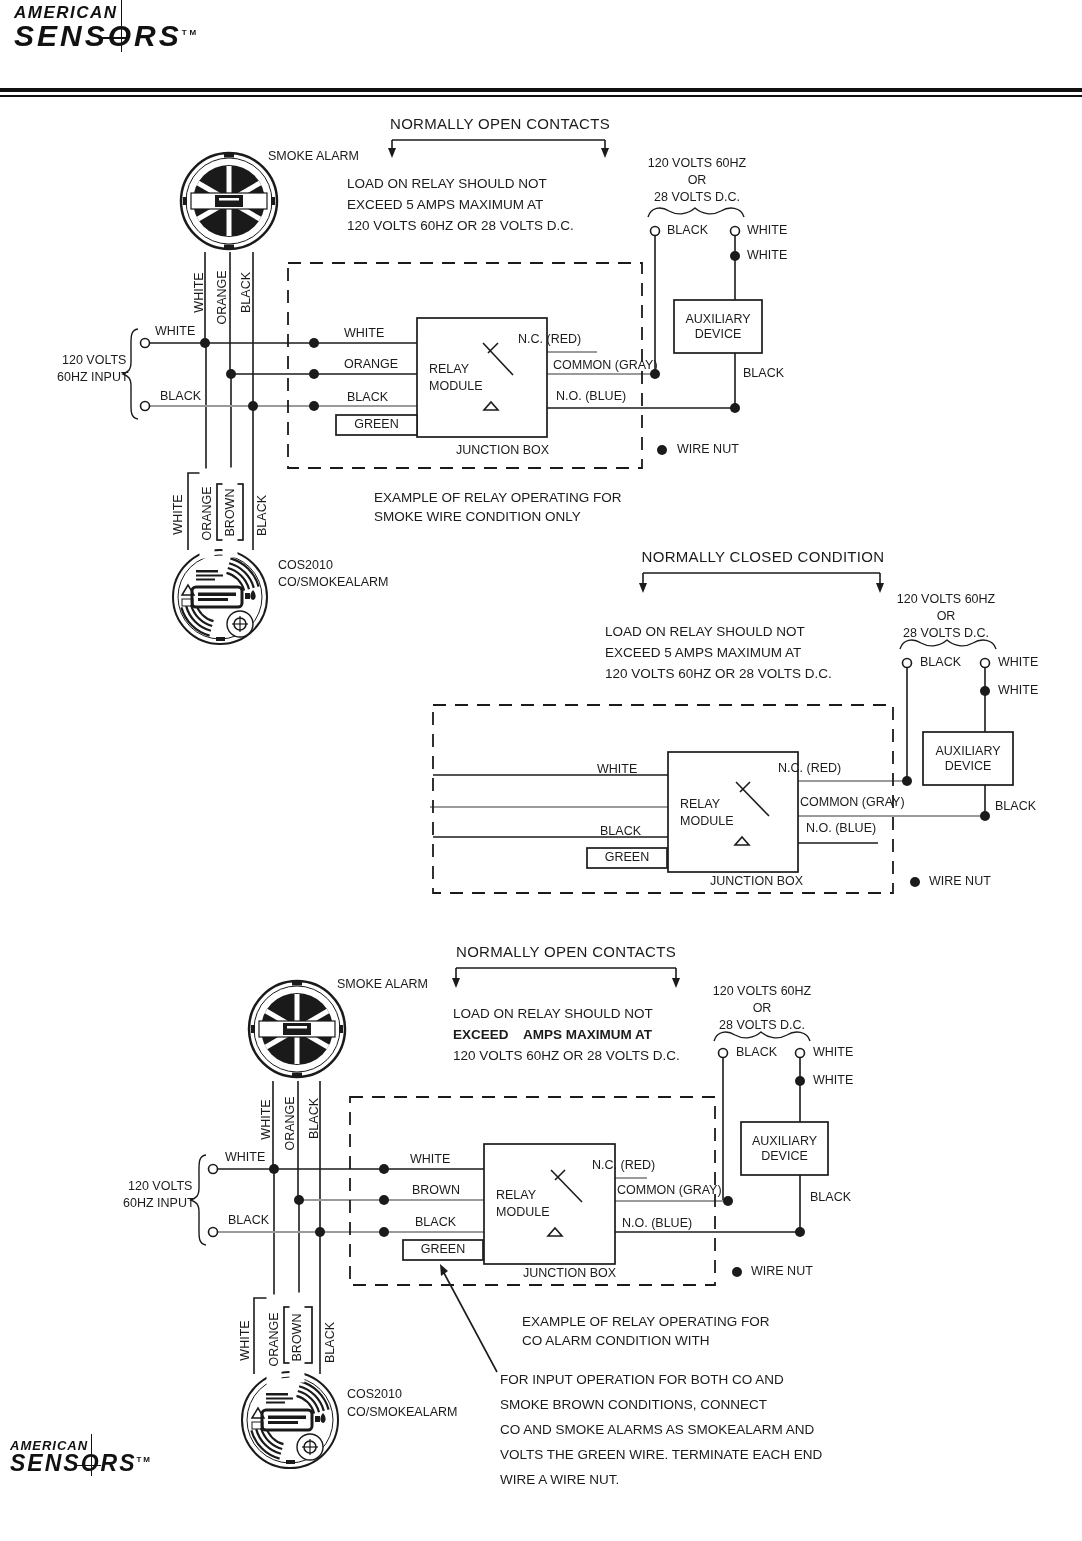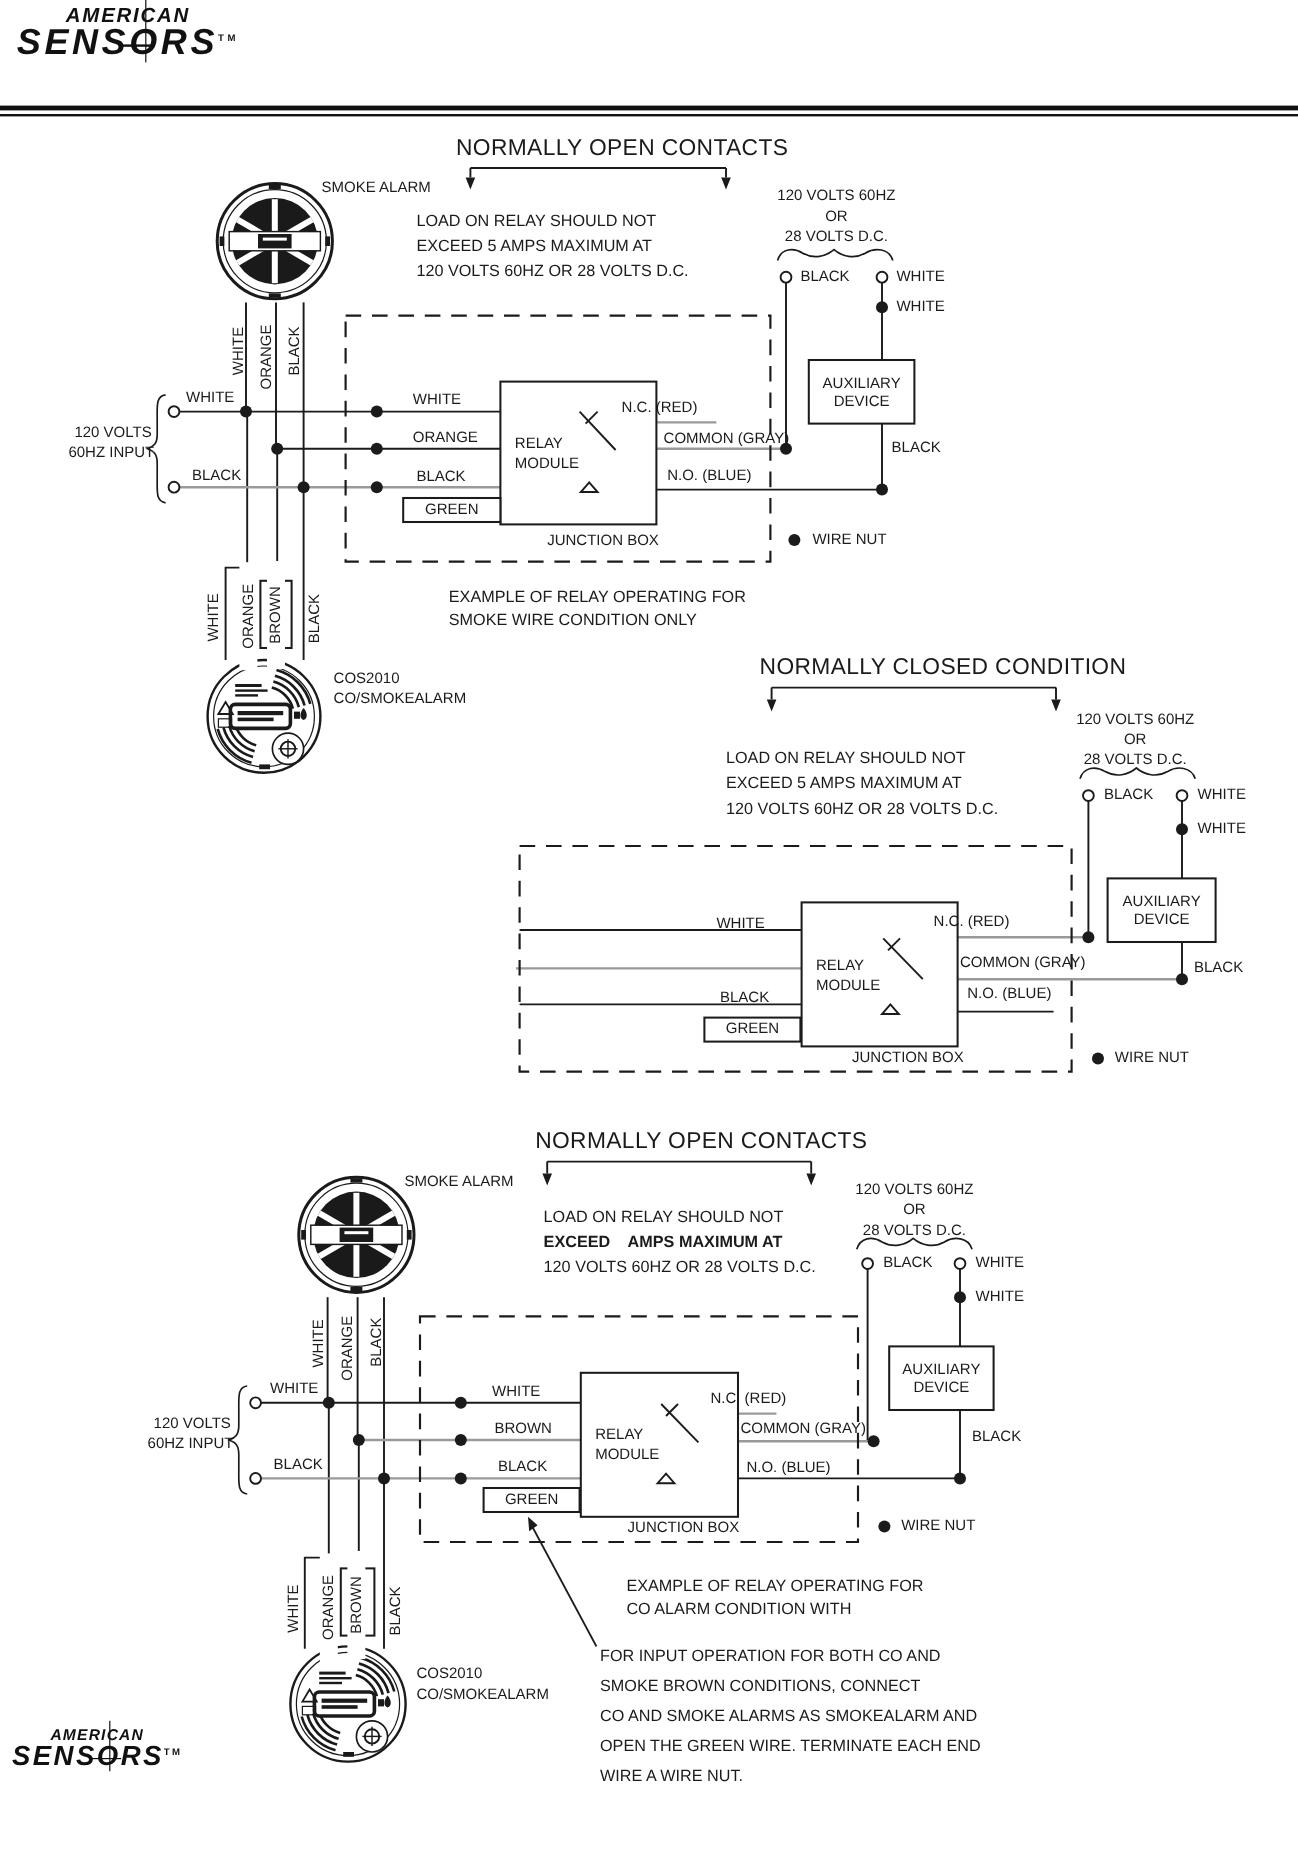--- a/index.html
+++ b/index.html
@@ -2,27 +2,27 @@
 <html><head>
 <meta charset="utf-8">
 <style>
   html,body{margin:0;padding:0;background:#fff;}
   #page{position:relative;width:1082px;height:1541px;background:#fff;overflow:hidden;
         font-family:"Liberation Sans",sans-serif;color:#1b1b1b;}
   svg.layer{position:absolute;left:0;top:0;}
   .lbl{position:absolute;font-size:12.5px;line-height:15px;white-space:pre;color:#1b1b1b;}
   .rot{width:90px;height:15px;line-height:15px;text-align:center;transform:rotate(-90deg);}
   .onwire{background:#fff;}
-  .title{font-size:19px;letter-spacing:.3px;text-align:center;}
+  .title{font-size:15px;letter-spacing:.3px;text-align:center;}
   .load{font-size:13.5px;}
   .ctr{text-align:center;}
   .rule1{position:absolute;left:0;top:88px;width:1082px;height:4px;background:#111;}
   .rule2{position:absolute;left:0;top:95px;width:1082px;height:2px;background:#111;}
   .logo{position:absolute;font-style:italic;font-weight:bold;color:#111;}
-  .logo .l1{font-size:17px;letter-spacing:1.5px;display:block;text-align:center;}
+  .logo .l1{font-size:17px;letter-spacing:1.5px;display:block;}
   .logo .l2{font-size:30px;letter-spacing:3px;display:block;margin-top:-4px;}
   .logo.small .l1{font-size:13px;letter-spacing:1px;}
   .logo.small .l2{font-size:23px;letter-spacing:2px;margin-top:-3px;}
   .logo .tm{font-size:8px;vertical-align:super;font-style:normal;}
   .oX{position:relative;display:inline-block;}
   .oX .vline{position:absolute;left:50%;top:-21px;width:1.5px;height:54px;background:#111;}
   .logo.small .oX .vline{top:-16px;height:42px;}
   .oX .hline{position:absolute;left:-6px;top:54%;width:26px;height:1.5px;background:#111;}
 </style>
 </head>
@@ -443,21 +443,21 @@
 <div class="lbl ctr" style="left:741px;top:1149px;width:87px;">DEVICE</div>
 <div class="lbl" style="left:810px;top:1190px;">BLACK</div>
 <div class="lbl" style="left:751px;top:1264px;">WIRE NUT</div>
 
 <div class="lbl load" style="left:522px;top:1314px;">EXAMPLE OF RELAY OPERATING FOR</div>
 <div class="lbl load" style="left:522px;top:1333px;">CO ALARM CONDITION WITH</div>
 
 <div class="lbl load" style="left:500px;top:1372px;">FOR INPUT OPERATION FOR BOTH CO AND</div>
 <div class="lbl load" style="left:500px;top:1397px;">SMOKE BROWN CONDITIONS, CONNECT</div>
 <div class="lbl load" style="left:500px;top:1422px;">CO AND SMOKE ALARMS AS SMOKEALARM AND</div>
-<div class="lbl load" style="left:500px;top:1447px;">OPEN THE GREEN WIRE. TERMINATE EACH END</div>
+<div class="lbl load" style="left:500px;top:1447px;">VOLTS THE GREEN WIRE. TERMINATE EACH END</div>
 <div class="lbl load" style="left:500px;top:1472px;">WIRE A WIRE NUT.</div>
 
 <div class="lbl rot" style="left:200px;top:1333px;">WHITE</div>
 <div class="lbl rot onwire" style="left:229px;top:1332px;">ORANGE</div>
 <div class="lbl rot onwire" style="left:252px;top:1330px;">BROWN</div>
 <div class="lbl rot" style="left:285px;top:1335px;">BLACK</div>
 <div class="lbl" style="left:347px;top:1387px;">COS2010</div>
 <div class="lbl" style="left:347px;top:1405px;">CO/SMOKEALARM</div>
 
 <div class="logo small" style="left:10px;top:1438px;">

